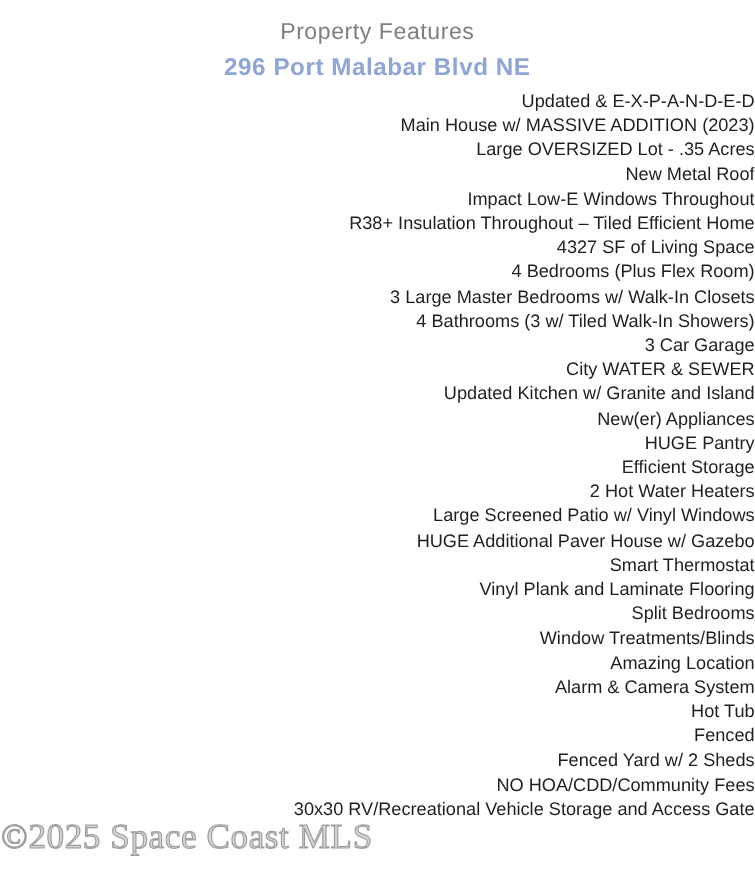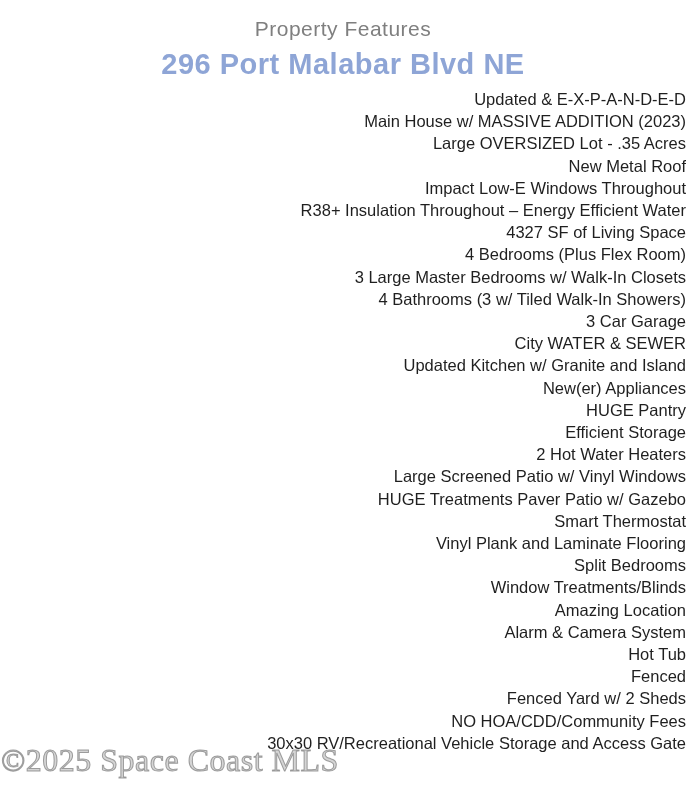--- a/index.html
+++ b/index.html
@@ -19,21 +19,21 @@
     margin-top: 17px;
     text-align: center;
     font-size: 21px;
     font-weight: 400;
     color: #7f7f7f;
     letter-spacing: 0.5px;
   }
   .address-title {
     margin-top: 7px;
     text-align: center;
-    font-size: 29px;
+    font-size: 22px;
     font-weight: 700;
     color: #8ea5d6;
     letter-spacing: 0.5px;
   }
   .feature-list {
     list-style: none;
     margin: 7px 0 0 0;
     padding: 0;
   }
   .feature-list li {
@@ -63,34 +63,34 @@
   <div class="subtitle">Property Features</div>
 
   <div class="address-title">296 Port Malabar Blvd NE</div>
 
   <ul class="feature-list">
       <li>Updated &amp; E-X-P-A-N-D-E-D</li>
       <li>Main House w/ MASSIVE ADDITION (2023)</li>
       <li>Large OVERSIZED Lot - .35 Acres</li>
       <li>New Metal Roof</li>
       <li>Impact Low-E Windows Throughout</li>
-      <li>R38+ Insulation Throughout – Energy Efficient Water</li>
+      <li>R38+ Insulation Throughout – Tiled Efficient Home</li>
       <li>4327 SF of Living Space</li>
       <li>4 Bedrooms (Plus Flex Room)</li>
       <li>3 Large Master Bedrooms w/ Walk-In Closets</li>
       <li>4 Bathrooms (3 w/ Tiled Walk-In Showers)</li>
       <li>3 Car Garage</li>
       <li>City WATER &amp; SEWER</li>
       <li>Updated Kitchen w/ Granite and Island</li>
       <li>New(er) Appliances</li>
       <li>HUGE Pantry</li>
       <li>Efficient Storage</li>
       <li>2 Hot Water Heaters</li>
       <li>Large Screened Patio w/ Vinyl Windows</li>
-      <li>HUGE Treatments Paver Patio w/ Gazebo</li>
+      <li>HUGE Additional Paver House w/ Gazebo</li>
       <li>Smart Thermostat</li>
       <li>Vinyl Plank and Laminate Flooring</li>
       <li>Split Bedrooms</li>
       <li>Window Treatments/Blinds</li>
       <li>Amazing Location</li>
       <li>Alarm &amp; Camera System</li>
       <li>Hot Tub</li>
       <li>Fenced</li>
       <li>Fenced Yard w/ 2 Sheds</li>
       <li>NO HOA/CDD/Community Fees</li>

